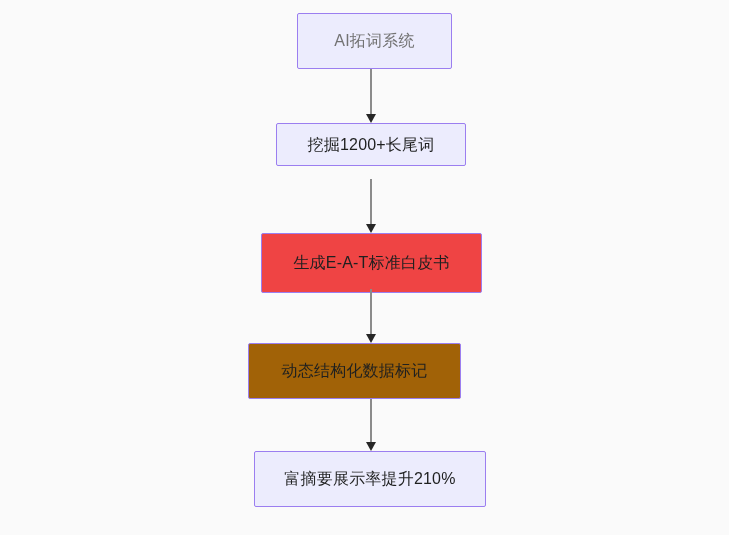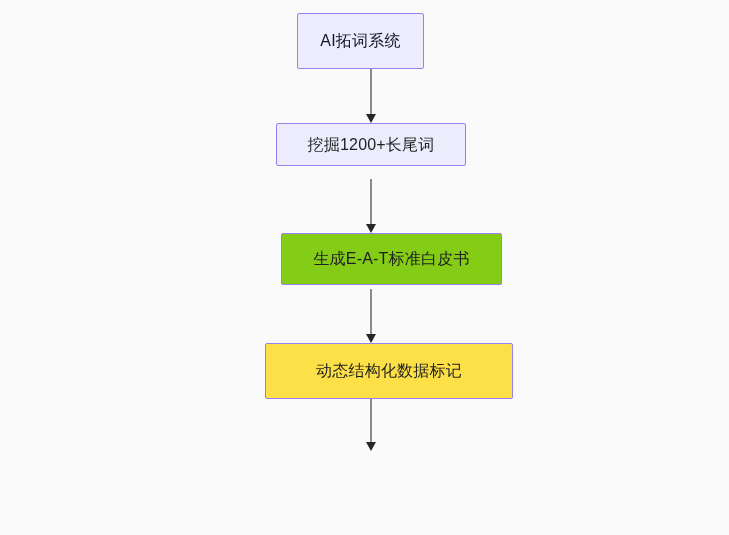--- a/index.html
+++ b/index.html
@@ -53,50 +53,53 @@
     border-left: 5.5px solid transparent;
     border-right: 5.5px solid transparent;
     border-top: 9px solid #262626;
   }
 </style>
 </head>
 <body style="background: rgb(250, 250, 250);">
 
 <div id="flowchart">
 
-  <div class="node" style="left: 297px; top: 13px; width: 127px; height: 56px; background: rgb(236, 236, 253); border-color: rgb(155, 126, 240); color: #0f172a; text-align: right;">
+  <div class="node" style="left: 297px; top: 13px; width: 155px; height: 56px; background: rgb(236, 236, 253); border-color: rgb(155, 126, 240); color: #737373; text-align: right;">
     <span>AI拓词系统</span>
   </div>
 
   <div class="edge" style="left: 371px; top: 69px;">
     <div class="edge-line" style="height: 45px; background: rgb(139, 139, 139);"></div>
     <div class="edge-head" style="top: 45px; border-top-color: rgb(38, 38, 38);"></div>
   </div>
 
   <div class="node" style="left: 276px; top: 123px; width: 190px; height: 43px; background: rgb(236, 236, 253); border-color: rgb(155, 126, 240); color: rgb(31, 32, 32);">
     <span>挖掘1200+长尾词</span>
   </div>
 
   <div class="edge" style="left: 371px; top: 179px;">
     <div class="edge-line" style="height: 45px; background: rgb(139, 139, 139);"></div>
     <div class="edge-head" style="top: 45px; border-top-color: rgb(38, 38, 38);"></div>
   </div>
 
-  <div class="node" style="left: 261px; top: 233px; width: 221px; height: 52px; background: #84cc16; border-color: rgb(155, 126, 240); color: rgb(31, 32, 32); margin-left: 20px;">
+  <div class="node" style="left: 261px; top: 233px; width: 221px; height: 60px; background: #ef4444; border-color: rgb(155, 126, 240); color: rgb(31, 32, 32);">
     <span>生成E-A-T标准白皮书</span>
   </div>
 
   <div class="edge" style="left: 371px; top: 289px;">
     <div class="edge-line" style="height: 45px; background: rgb(139, 139, 139);"></div>
     <div class="edge-head" style="top: 45px; border-top-color: rgb(38, 38, 38);"></div>
   </div>
 
-  <div class="node" style="left: 265px; top: 343px; width: 248px; height: 56px; background: #fde047; border-color: rgb(155, 126, 240); color: rgb(31, 32, 32);">
+  <div class="node" style="left: 248px; top: 343px; width: 213px; height: 56px; background: #a16207; border-color: rgb(155, 126, 240); color: rgb(31, 32, 32);">
     <span>动态结构化数据标记</span>
   </div>
 
   <div class="edge" style="left: 371px; top: 399px;">
     <div class="edge-line" style="height: 43px; background: rgb(139, 139, 139);"></div>
     <div class="edge-head" style="top: 43px; border-top-color: rgb(38, 38, 38);"></div>
   </div>
 
+  <div class="node" style="left: 254px; top: 451px; width: 232px; height: 56px; background: rgb(236, 236, 253); border-color: rgb(155, 126, 240); color: rgb(31, 32, 32);">
+    <span>富摘要展示率提升210%</span>
+  </div>
 
 </div>
 
 </body></html>

